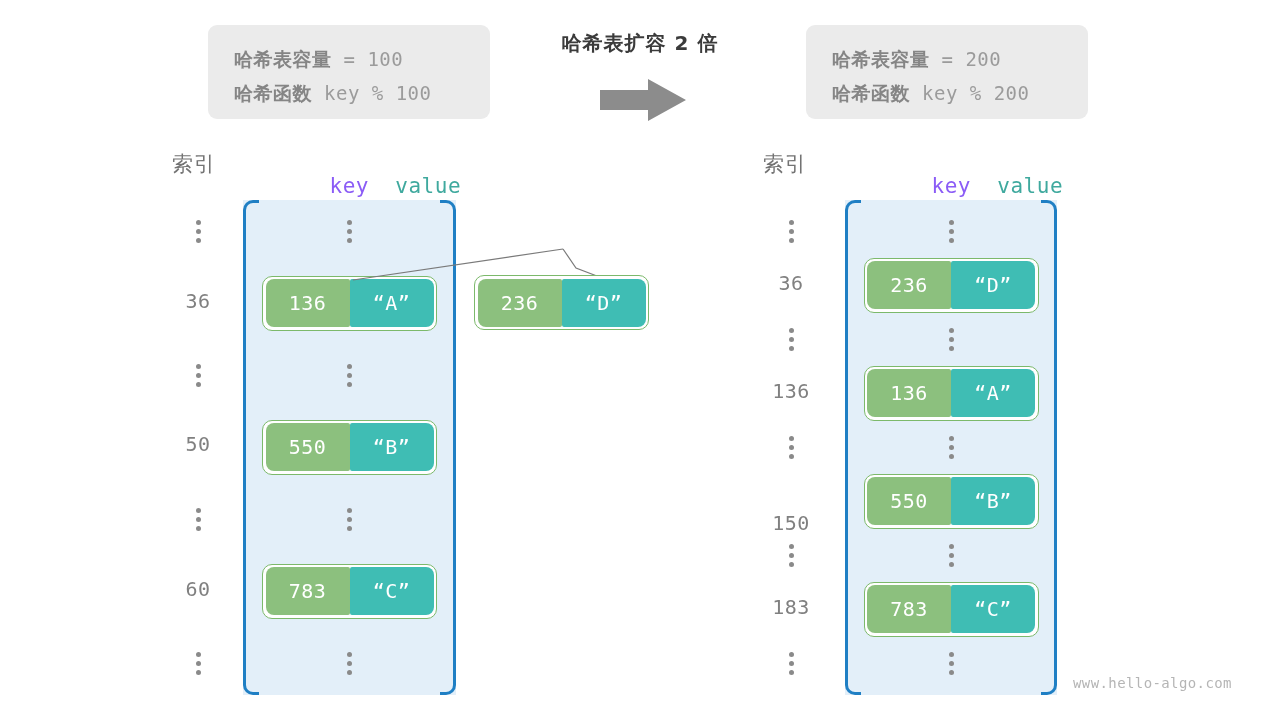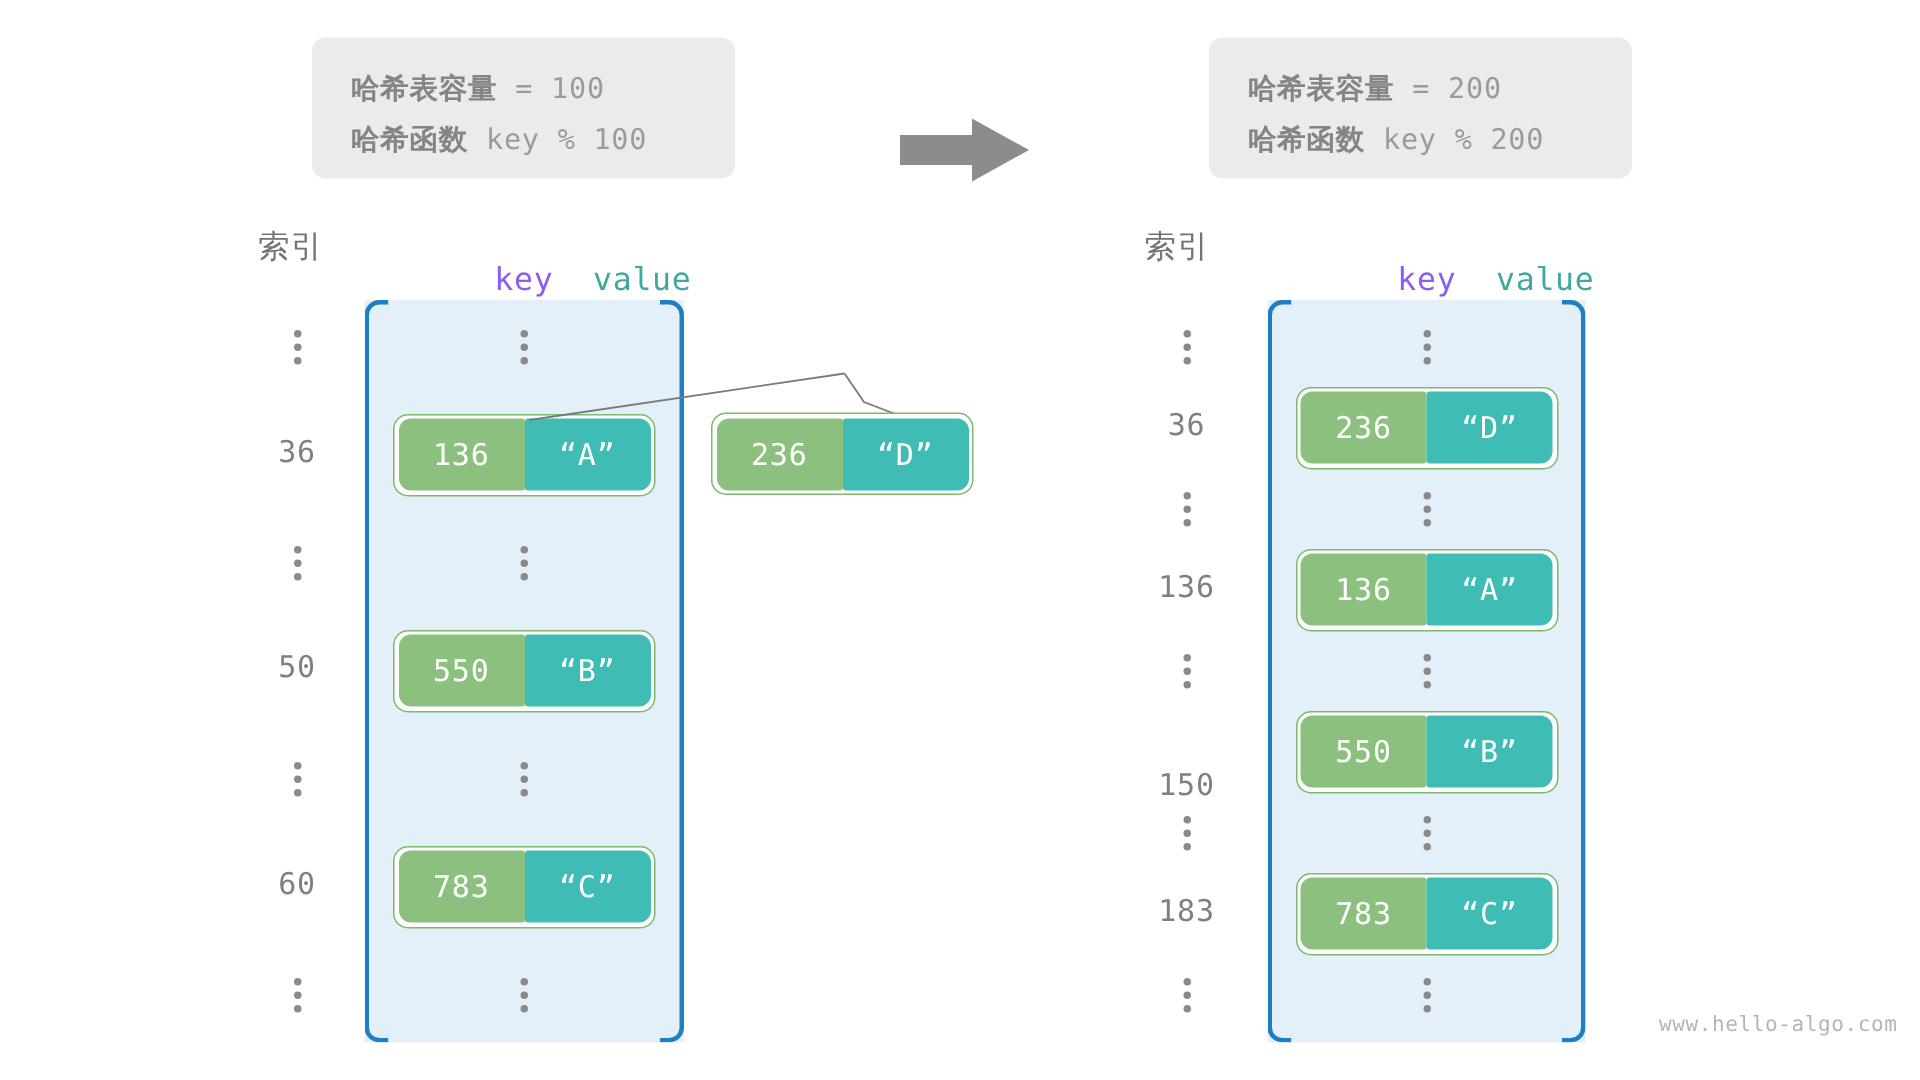--- a/index.html
+++ b/index.html
@@ -232,21 +232,21 @@
   #connector-svg {
     position: absolute;
     left: 0; top: 0;
     width: 1280px; height: 720px;
     pointer-events: none;
   }
 
   
   #watermark {
     position: absolute;
-    left: 1106px; top: 675px;
+    left: 1073px; top: 675px;
     font-family: "DejaVu Sans Mono", monospace;
     font-size: 14px;
     color: #b5b5b5;
     letter-spacing: 0.4px;
   }
 </style>
 </head>
 <body>
 
 <div class="stage">
@@ -255,20 +255,21 @@
     <div class="info-line">
       <span class="info-label">哈希表容量</span>
       <span class="info-expr">= 100</span>
     </div>
     <div class="info-line">
       <span class="info-label">哈希函数</span>
       <span class="info-expr">key % 100</span>
     </div>
   </div>
 
+  <div id="transition-title">哈希表扩容 2 倍</div>
 
   <svg id="transition-arrow" viewBox="0 0 86 44">
     <path d="M0,12 L48,12 L48,1 L86,22 L48,43 L48,32 L0,32 Z" fill="#8c8c8c"></path>
   </svg>
 
   <div class="info-box" id="info-right">
     <div class="info-line">
       <span class="info-label">哈希表容量</span>
       <span class="info-expr">= 200</span>
     </div>

